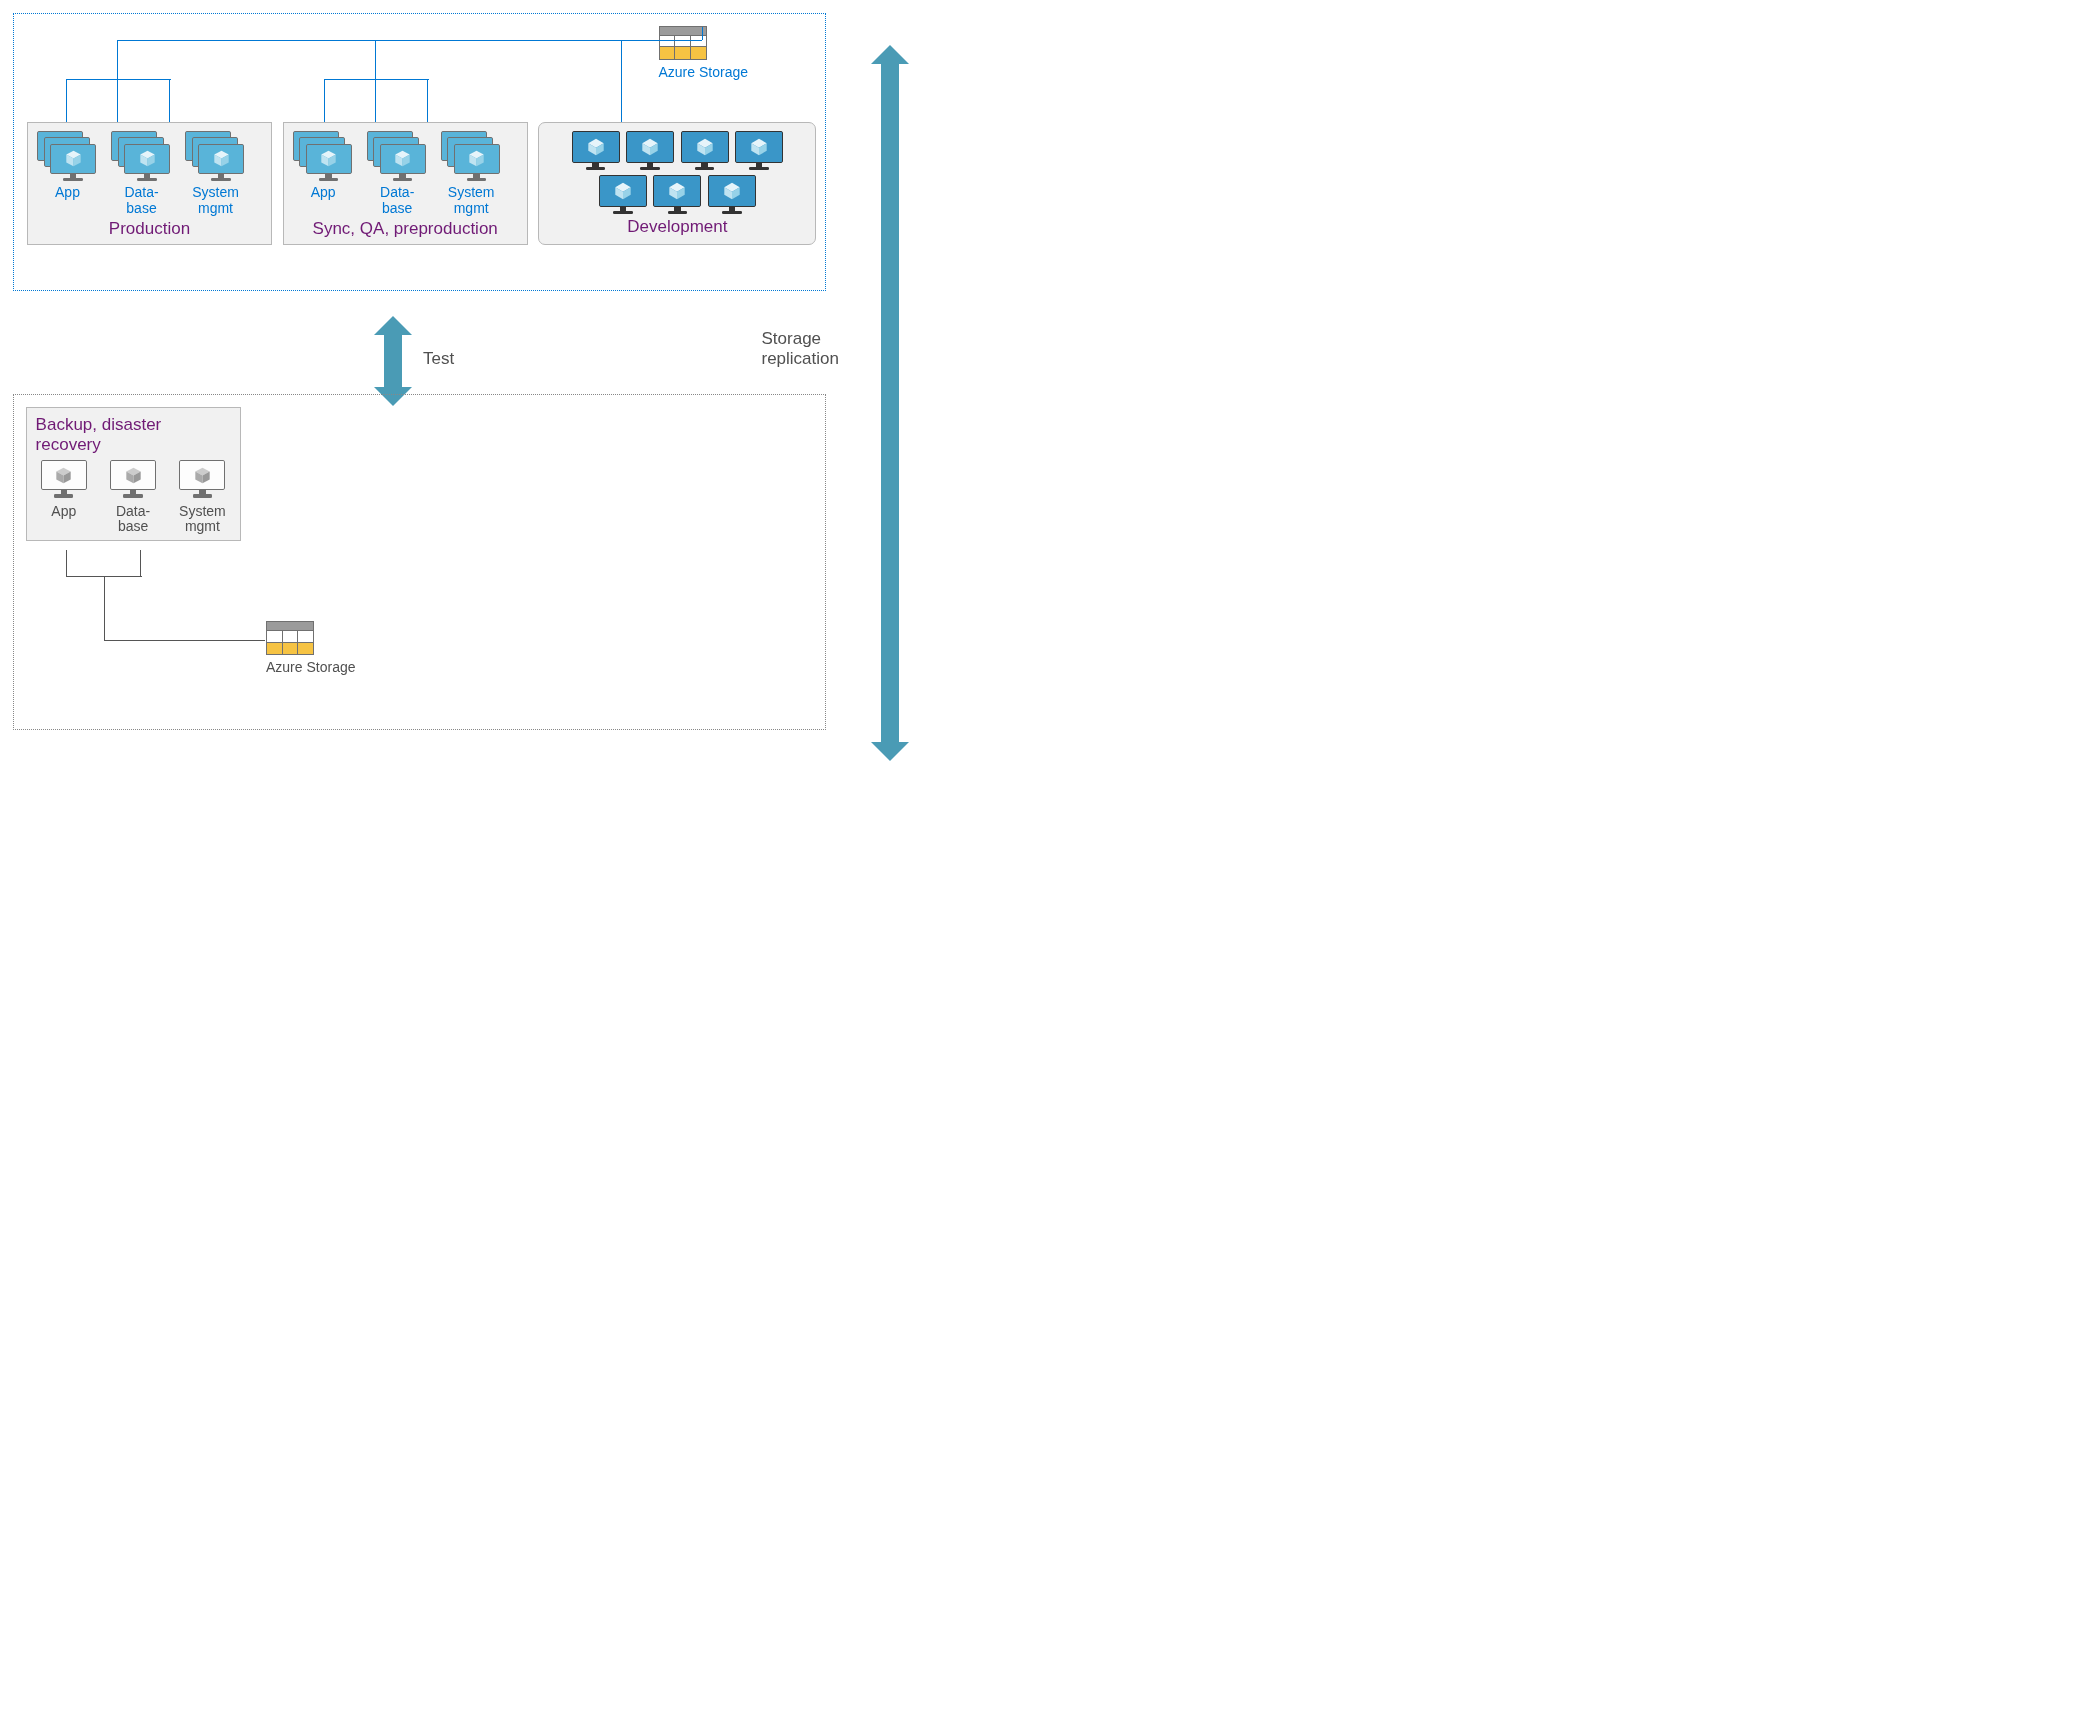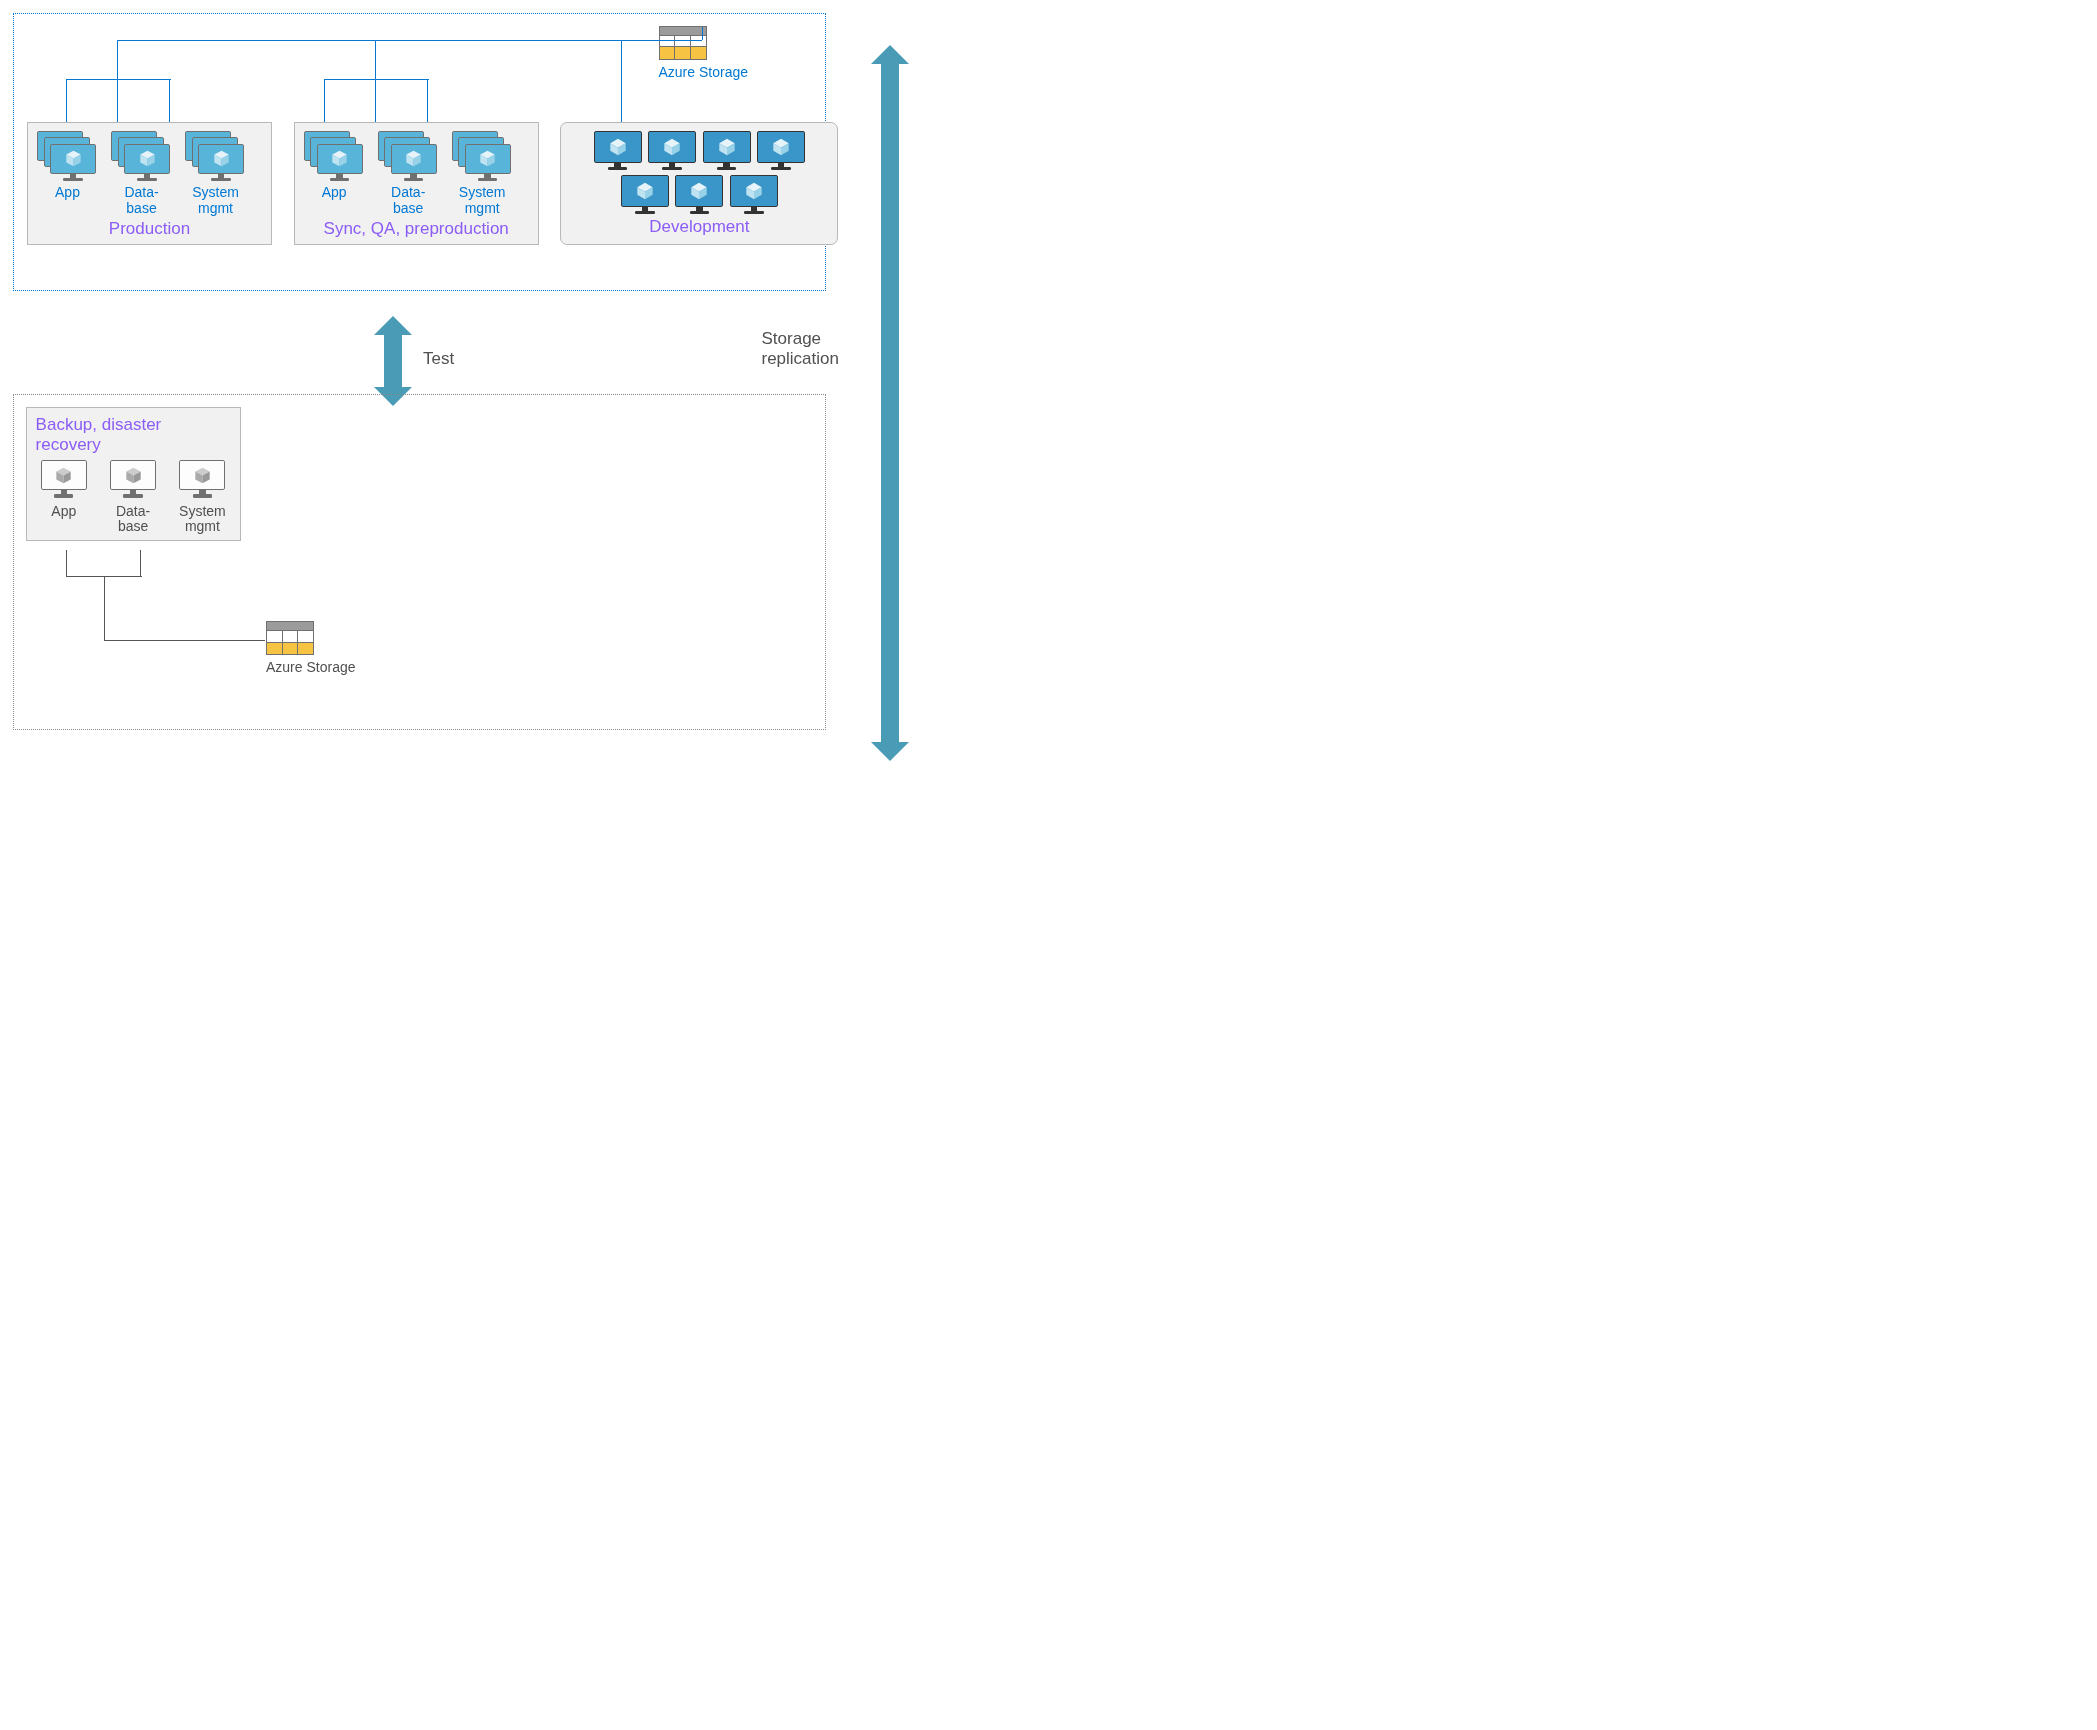--- a/index.html
+++ b/index.html
@@ -28,27 +28,27 @@
   }
   .site-box.gray {
     border-color: #888;
   }
   .inner-group {
     background: #f1f1f1;
     border: 1.3px solid #b8b8b8;
     padding: 7.7px 9px 5.2px 9px;
     display: inline-block;
     vertical-align: top;
-    margin-right: 14px;
+    margin-right: 3px;
   }
   .group-row { display:flex; gap:7.7px; }
   .group-title {
     text-align: center;
     font-size: 17px;
-    color: #8b5cf6;
+    color: #701a75;
     padding-top: 2.6px;
   }
   .group-title.top {
     padding-bottom: 5.2px;
     padding-top:0;
   }
   .trio {
     display: flex;
     gap: 13px;
     align-items: flex-start;

